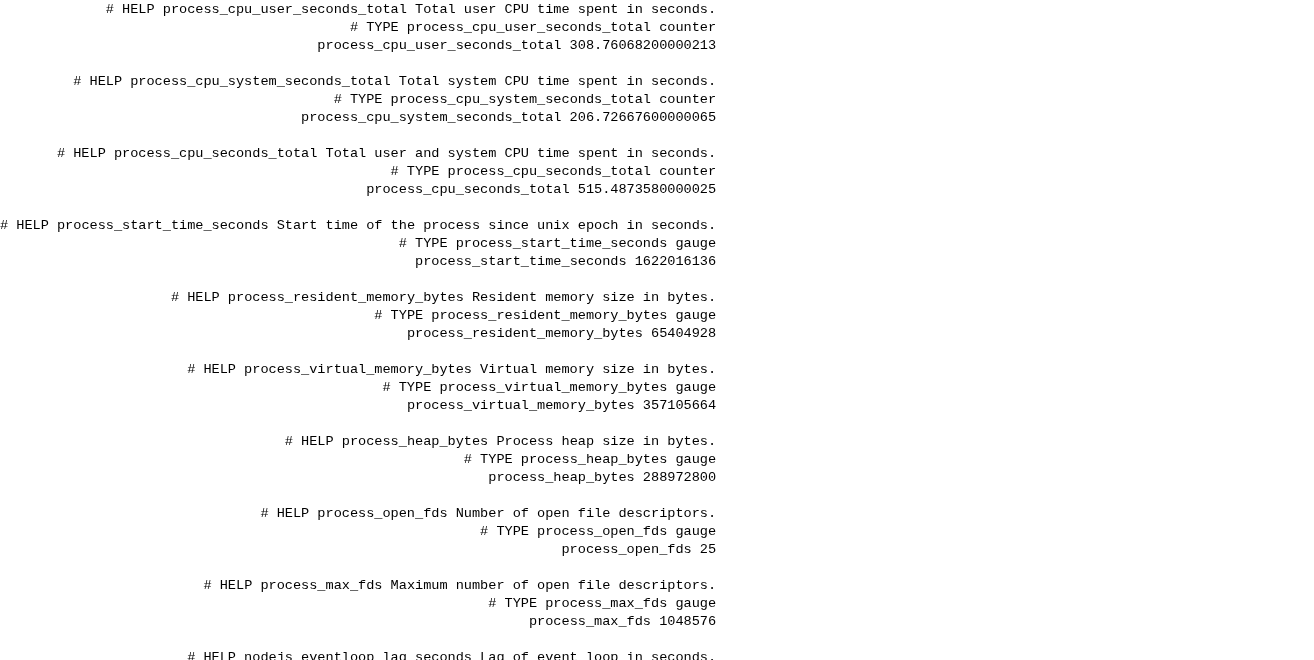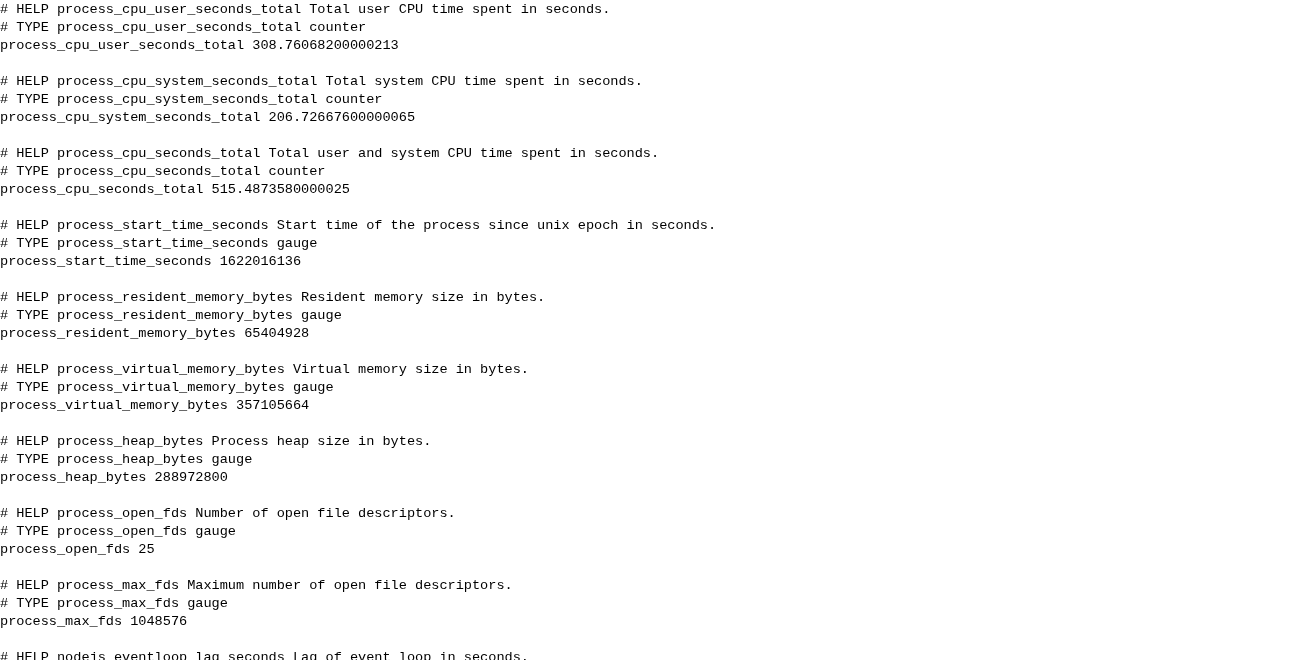--- a/index.html
+++ b/index.html
@@ -27,20 +27,21 @@
     line-height: 18px;
     letter-spacing: -0.02px;
     white-space: pre;
     font-weight: normal;
     -webkit-font-smoothing: none;
   }
   .metrics-line {
     display: block;
     height: 18px;
     white-space: pre;
+    text-align: right;
   }
   .metrics-blank {
     display: block;
     height: 18px;
     white-space: pre;
   }
 </style>
 </head>
 <body style="color: rgb(0, 0, 0); background: rgb(255, 255, 255);">
 

